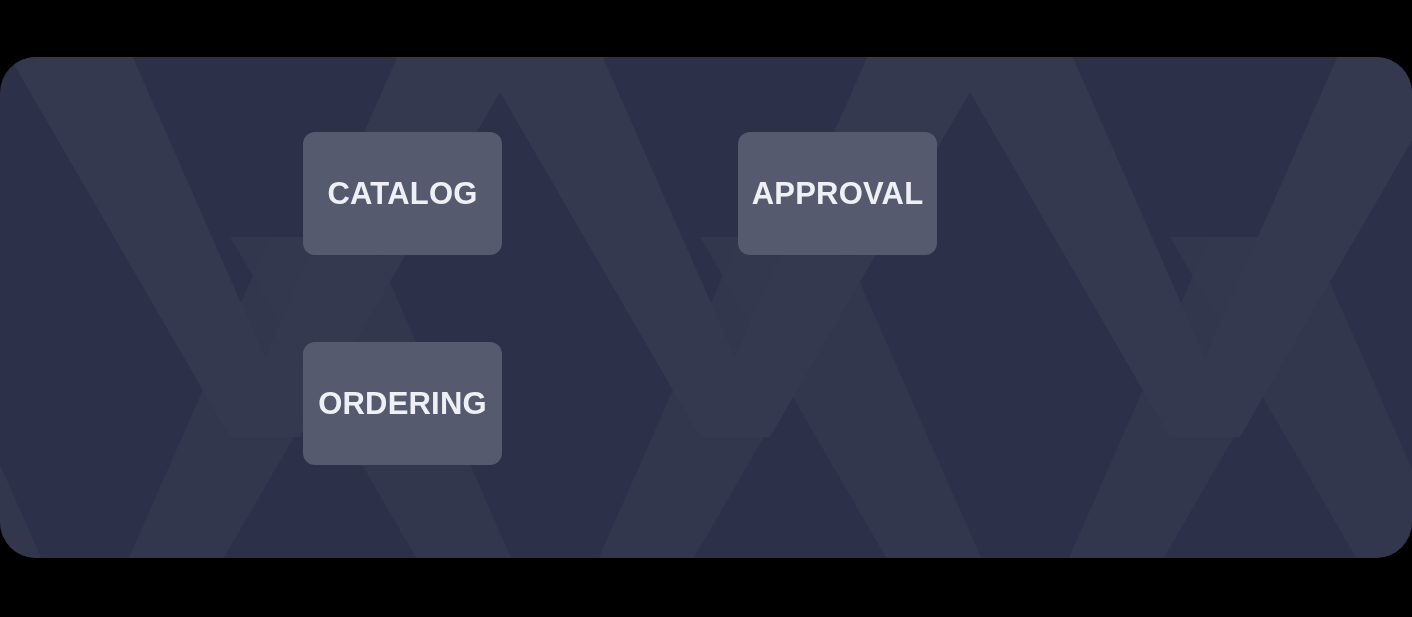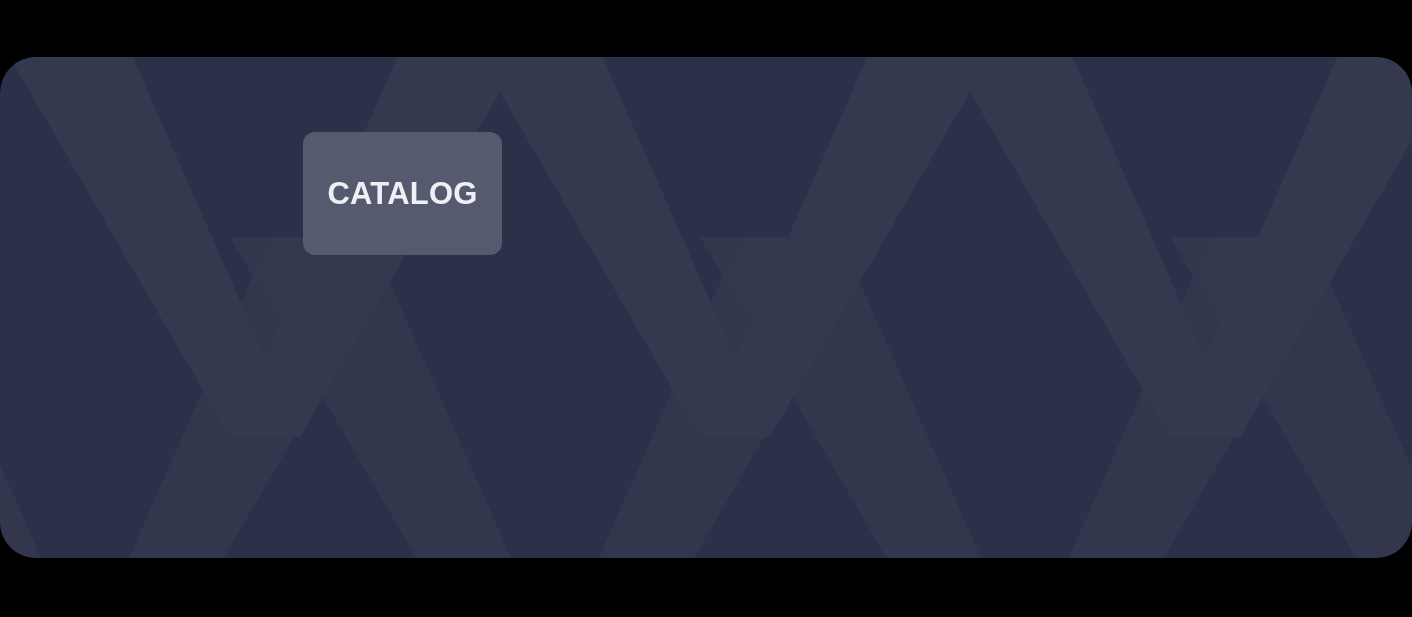--- a/index.html
+++ b/index.html
@@ -115,18 +115,24 @@
         </g>
       </svg>
     </div>
 
     <div class="tile-grid">
 
       <div class="tile tile-col-1 tile-row-1">
         <span class="tile-label">CATALOG</span>
       </div>
 
+      <div class="tile tile-col-2 tile-row-1">
+        <span class="tile-label">APPROVAL</span>
+      </div>
 
+      <div class="tile tile-col-1 tile-row-2">
+        <span class="tile-label">ORDERING</span>
+      </div>
 
 
     </div>
   </div>
 </div>
 
 </body></html>

